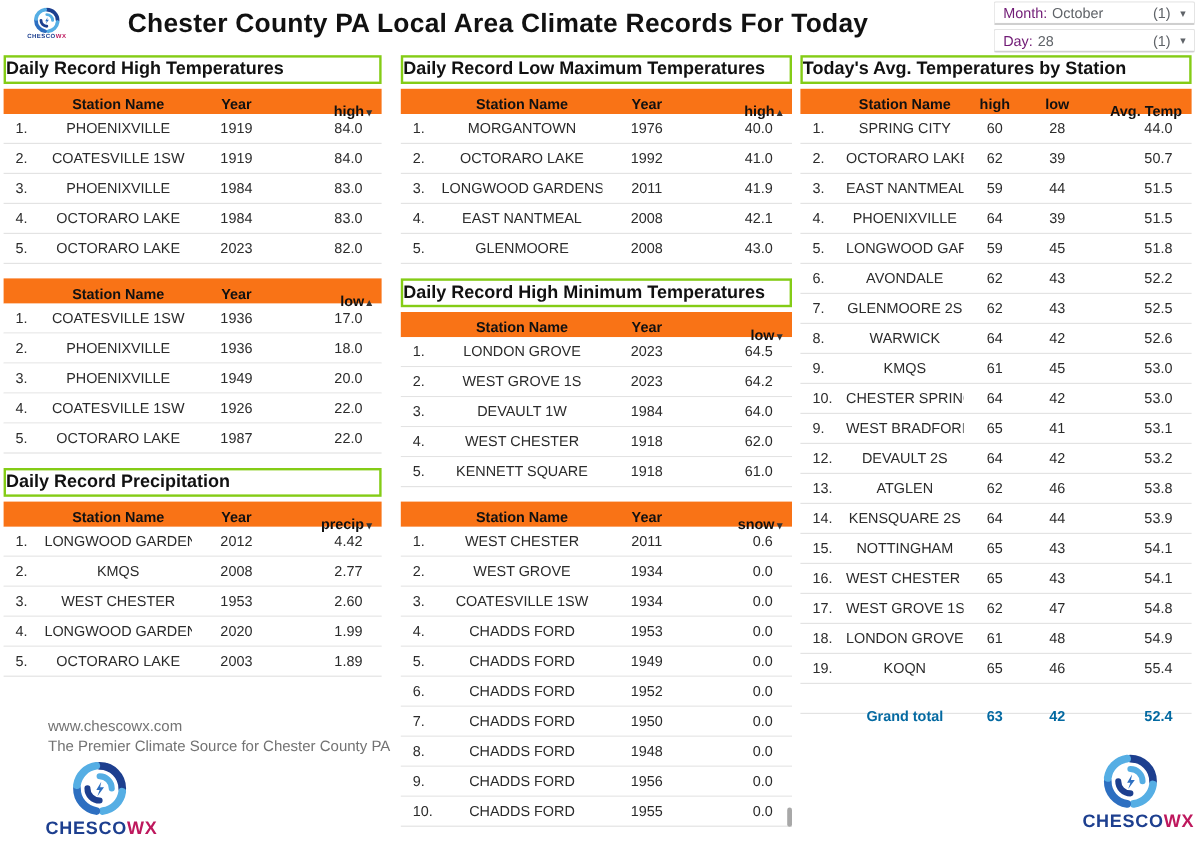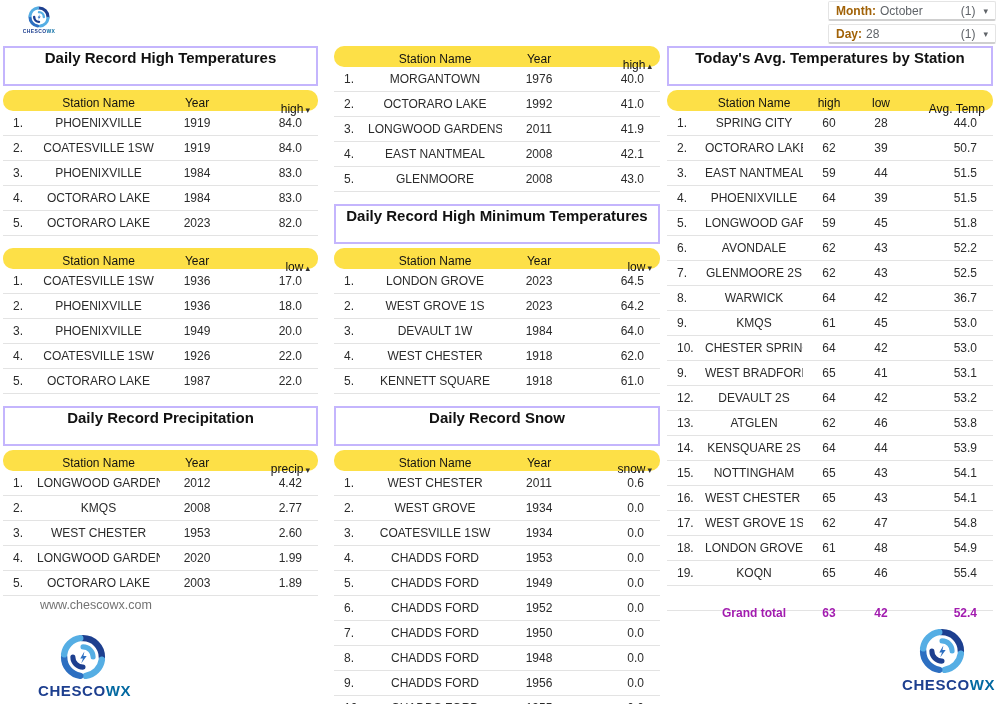--- a/index.html
+++ b/index.html
@@ -12,60 +12,60 @@
   .page-title { position:absolute; top:7px; left:0; right:170px; text-align:center;
     font-size:22px; font-weight:bold; color:#111; letter-spacing:.2px; }
   .logo-mini { position:absolute; left:16px; top:6px; width:46px; text-align:center; }
   .logo-mini svg { width:22px; height:22px; display:block; margin:0 auto; }
   .logo-mini .wordmark { font-size:5px; letter-spacing:.4px; }
 
   .filters { position:absolute; right:4px; top:1px; width:168px; }
   .filter { display:flex; align-items:center; height:20px; margin-bottom:3px;
     background:#fff; border:1px solid #e4e4e4; border-bottom:2px solid #cfcfcf;
     border-radius:2px; padding:0 7px; font-size:12px; cursor:pointer; }
-  .filter .flabel { font-weight:bold; color:#a16207; }
+  .filter .flabel { font-weight:normal; color:#701a75; }
   .filter .fvalue { color:#5f6368; margin-left:4px; flex:1;
     white-space:nowrap; overflow:hidden; }
   .filter .fcount { color:#5f6368; margin-right:8px; }
   .filter .fcaret { color:#5f6368; font-size:9px; }
 
   
   .col { position:absolute; top:46px; }
   #col-left  { left:3px;   width:315px; }
   #col-mid   { left:334px; width:326px; }
   #col-right { left:667px; width:326px; }
 
   
   .card { margin-bottom:12px; position:relative; }
-  .tbox { border:2px solid #c4b5fd; height:40px; line-height:20px; text-align:center;
+  .tbox { border:2px solid #84cc16; height:24px; line-height:20px; text-align:left;
     font-size:15px; font-weight:bold; color:#111; margin-bottom:4px; background:#fff;
     white-space:nowrap; overflow:hidden; }
-  .thead { background:#fde047; font-weight:normal; font-size:12px; height:21px;
-    align-items:center; color:#111;border-radius:10px; }
+  .thead { background:#f97316; font-weight:bold; font-size:12px; height:21px;
+    align-items:center; color:#111; }
   .row { height:25px; align-items:center; font-size:12px; color:#2b2b2b;
     border-bottom:1px solid #e3e3e3; background:#fff; }
   .row3 { display:grid; grid-template-columns:34px 1fr 74px 84px; }
   .row4 { display:grid; grid-template-columns:38px 1fr 52px 52px 86px; }
   .c-i   { text-align:left; padding-left:10px; }
   .c-st  { text-align:center; white-space:nowrap; overflow:hidden; }
   .c-yr  { text-align:center; }
   .c-val { text-align:right; padding-right:16px; }
   .thead .c-val { padding-right:8px;margin-top:12px; }
   .c-mid { text-align:center; }
   .arrow { font-style:normal; font-size:9px; color:#333; margin-left:2px; }
-  .total .c-st, .total .c-mid, .total .c-val { font-weight:bold; color:#a21caf;margin-top:20px; }
+  .total .c-st, .total .c-mid, .total .c-val { font-weight:bold; color:#0369a1;margin-top:20px; }
   .sb-thumb { position:absolute; right:0; bottom:0; width:4px; height:16px;
     background:#a8a8a8; border-radius:2px; }
 
   
   .site-block { position:absolute; left:40px; top:597px; font-size:12.5px; color:#737373;
     line-height:17px; }
   .logo-big svg { width:46px; height:46px; display:block; }
   .wordmark { font-weight:bold; font-size:15px; letter-spacing:.6px; }
-  .wm-a { color:#1d3f8f; } .wm-b { color:#0369a1; }
+  .wm-a { color:#1d3f8f; } .wm-b { color:#be185d; }
   #logo-left  { position:absolute; left:38px;  top:634px; text-align:center; width:90px; }
   #logo-left svg { margin:0 auto 2px auto; }
   #logo-right { position:absolute; left:902px; top:628px; text-align:center; width:80px; }
   #logo-right svg { margin:0 auto 2px auto; }
 </style>
 </head>
 <body>
 
 <div id="page">
 
@@ -78,20 +78,21 @@
         <path d="M9 44 A41 41 0 0 1 44 9" stroke="#55aee4" stroke-width="14" fill="none" stroke-linecap="round"></path>
         <path d="M50 28 A22 22 0 0 1 72 50" stroke="#55aee4" stroke-width="11" fill="none" stroke-linecap="round"></path>
         <path d="M50 72 A22 22 0 0 1 28 50" stroke="#1d3f8f" stroke-width="11" fill="none" stroke-linecap="round"></path>
         <circle cx="50" cy="50" r="12" fill="#fff"></circle>
         <polygon points="53,38 44,53 50,53 46,64 58,48 51,48" fill="#2d6fc1"></polygon>
       </g>
     </svg>
     <div class="wordmark"><span class="wm-a">CHESCO</span><span class="wm-b">WX</span></div>
   </div>
 
+  <div class="page-title">Chester County PA Local Area Climate Records For Today</div>
 
   <div class="filters">
     <div class="filter">
       <span class="flabel">Month:</span>
       <span class="fvalue">October</span>
       <span class="fcount">(1)</span>
       <span class="fcaret">▾</span>
     </div>
     <div class="filter">
       <span class="flabel">Day:</span>
@@ -240,20 +241,21 @@
             <span class="c-yr">2003</span>
             <span class="c-val">1.89</span>
           </div>
         </div>
     </section>
   </div>
 
   <div class="col" id="col-mid">
 
     <section class="card">
+      <div class="tbox">Daily Record Low Maximum Temperatures</div>
       <div class="thead row3">
         <span class="c-i"></span>
         <span class="c-st">Station Name</span>
         <span class="c-yr">Year</span>
         <span class="c-val"><span>high</span><i class="arrow">▴</i></span>
       </div>
       <div>
 
           <div class="row row3">
             <span class="c-i">1.</span>
@@ -333,21 +335,20 @@
           <div class="row row3">
             <span class="c-i">5.</span>
             <span class="c-st">KENNETT SQUARE</span>
             <span class="c-yr">1918</span>
             <span class="c-val">61.0</span>
           </div>
         </div>
     </section>
 
     <section class="card">
-      <div class="tbox">Daily Record Snow</div>
       <div class="thead row3">
         <span class="c-i"></span>
         <span class="c-st">Station Name</span>
         <span class="c-yr">Year</span>
         <span class="c-val"><span>snow</span><i class="arrow">▾</i></span>
       </div>
       <div>
 
           <div class="row row3">
             <span class="c-i">1.</span>
@@ -489,21 +490,21 @@
             <span class="c-mid">62</span>
             <span class="c-mid">43</span>
             <span class="c-val">52.5</span>
           </div>
 
           <div class="row row4">
             <span class="c-i">8.</span>
             <span class="c-st">WARWICK</span>
             <span class="c-mid">64</span>
             <span class="c-mid">42</span>
-            <span class="c-val">36.7</span>
+            <span class="c-val">52.6</span>
           </div>
 
           <div class="row row4">
             <span class="c-i">9.</span>
             <span class="c-st">KMQS</span>
             <span class="c-mid">61</span>
             <span class="c-mid">45</span>
             <span class="c-val">53.0</span>
           </div>
 
@@ -592,20 +593,21 @@
         <span class="c-st">Grand total</span>
         <span class="c-mid">63</span>
         <span class="c-mid">42</span>
         <span class="c-val">52.4</span>
       </div>
     </section>
   </div>
 
   <div class="site-block">
     <div>www.chescowx.com</div>
+    <div>The Premier Climate Source for Chester County PA</div>
   </div>
 
   <div class="logo-big" id="logo-left">
     <svg viewBox="0 0 100 100">
         <use href="#swirl"></use>
       </svg>
     <div class="wordmark"><span class="wm-a">CHESCO</span><span class="wm-b">WX</span></div>
   </div>
 
   <div class="logo-big" id="logo-right">

